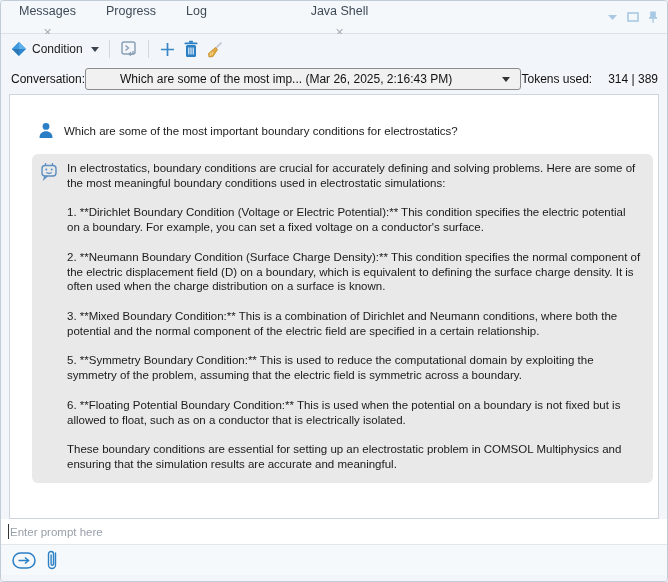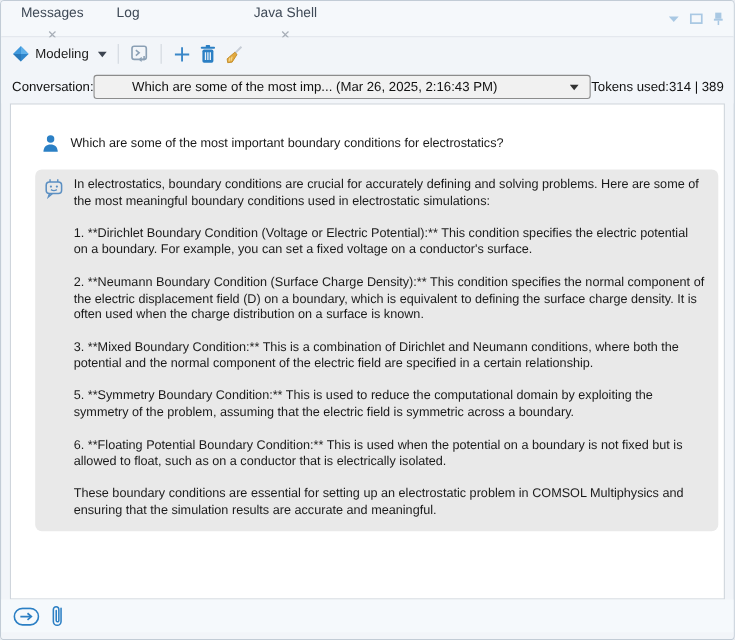--- a/index.html
+++ b/index.html
@@ -72,21 +72,21 @@
     background: #f1f1f1;
     border: 1px solid #8c8c8c;
     border-radius: 3px;
     display: flex; align-items: center;
     padding: 0 10px 0 34px;
     font-size: 12px; color: #111;
     cursor: default;
   }
   .conv-select-text { flex: 1; overflow: hidden; white-space: nowrap; }
   .conv-select .caret { width:0; height:0; border-left:4px solid transparent; border-right:4px solid transparent; border-top:5px solid #333; }
-  .tokens { margin-left: auto; display: flex; gap: 0; white-space: nowrap; align-items: center; }
+  .tokens { margin-left: auto; display: flex; gap: 16px; white-space: nowrap; align-items: center; }
 
   
   .chat {
     flex: 1 1 auto;
     margin: 0 8px;
     background: #ffffff;
     border: 1px solid #cfd5dc;
     overflow: hidden;
     font-size: 11.5px; color: #1a1a1a;
     line-height: 1.28;
@@ -131,20 +131,23 @@
 <body>
 
 <div class="window">
 
   <div class="tabbar">
     <div class="tab">
       <span>Messages</span>
       <span class="close">✕</span>
     </div>
     <div class="tab">
+      <span>Progress</span>
+    </div>
+    <div class="tab">
       <span>Log</span>
     </div>
     <div class="tab active">
       <span>Chatbot</span>
       <span class="close">✕</span>
     </div>
     <div class="tab">
       <span>Java Shell</span>
       <span class="close">✕</span>
     </div>
@@ -172,21 +175,21 @@
   <div class="toolbar">
     <div class="tool-btn">
       <span>
         <svg width="16" height="16" viewBox="0 0 16 16">
           <polygon points="8,1 15,8 8,15 1,8" fill="#2f86cc"></polygon>
           <polygon points="8,1 15,8 8,8" fill="#5fb0ea"></polygon>
           <polygon points="8,1 1,8 8,8" fill="#3f99dd"></polygon>
           <polygon points="8,15 1,8 8,8" fill="#2a78b8"></polygon>
         </svg>
       </span>
-      <span class="tool-label">Modeling</span>
+      <span class="tool-label">Condition</span>
       <span class="tool-caret"></span>
     </div>
     <div class="tool-sep"></div>
     <div class="tool-btn">
       <span>
         <svg width="18" height="18" viewBox="0 0 18 18">
           <rect x="2" y="2" width="13" height="12" rx="2" fill="none" stroke="#8ba0b5" stroke-width="1.5"></rect>
           <path d="M5.5 5.5 L8.5 8 L5.5 10.5" fill="none" stroke="#8ba0b5" stroke-width="1.4"></path>
           <path d="M13 11 v3 h-4" fill="none" stroke="#8ba0b5" stroke-width="1.4"></path>
           <path d="M10.8 12.2 L9 14 L10.8 15.8" fill="none" stroke="#8ba0b5" stroke-width="1.2"></path>
@@ -265,20 +268,24 @@
         <p>1. **Dirichlet Boundary Condition (Voltage or Electric Potential):** This condition specifies the electric potential on a boundary. For example, you can set a fixed voltage on a conductor's surface.</p>
         <p>2. **Neumann Boundary Condition (Surface Charge Density):** This condition specifies the normal component of the electric displacement field (D) on a boundary, which is equivalent to defining the surface charge density. It is often used when the charge distribution on a surface is known.</p>
         <p>3. **Mixed Boundary Condition:** This is a combination of Dirichlet and Neumann conditions, where both the potential and the normal component of the electric field are specified in a certain relationship.</p>
         <p>5. **Symmetry Boundary Condition:** This is used to reduce the computational domain by exploiting the symmetry of the problem, assuming that the electric field is symmetric across a boundary.</p>
         <p>6. **Floating Potential Boundary Condition:** This is used when the potential on a boundary is not fixed but is allowed to float, such as on a conductor that is electrically isolated.</p>
         <p>These boundary conditions are essential for setting up an electrostatic problem in COMSOL Multiphysics and ensuring that the simulation results are accurate and meaningful.</p>
       </div>
     </div>
   </div>
 
+  <div class="prompt-row">
+    <span class="caret-bar"></span>
+    <span class="placeholder">Enter prompt here</span>
+  </div>
 
   <div class="composer-icons">
     <span>
       <svg width="24" height="17" viewBox="0 0 24 17">
         <rect x="1" y="1" width="22" height="15" rx="7.5" fill="none" stroke="#2b7fc4" stroke-width="1.5"></rect>
         <line x1="6.5" y1="8.5" x2="16" y2="8.5" stroke="#2b7fc4" stroke-width="1.5"></line>
         <path d="M13 5.5 L16.5 8.5 L13 11.5" fill="none" stroke="#2b7fc4" stroke-width="1.5"></path>
       </svg>
     </span>
     <span>

